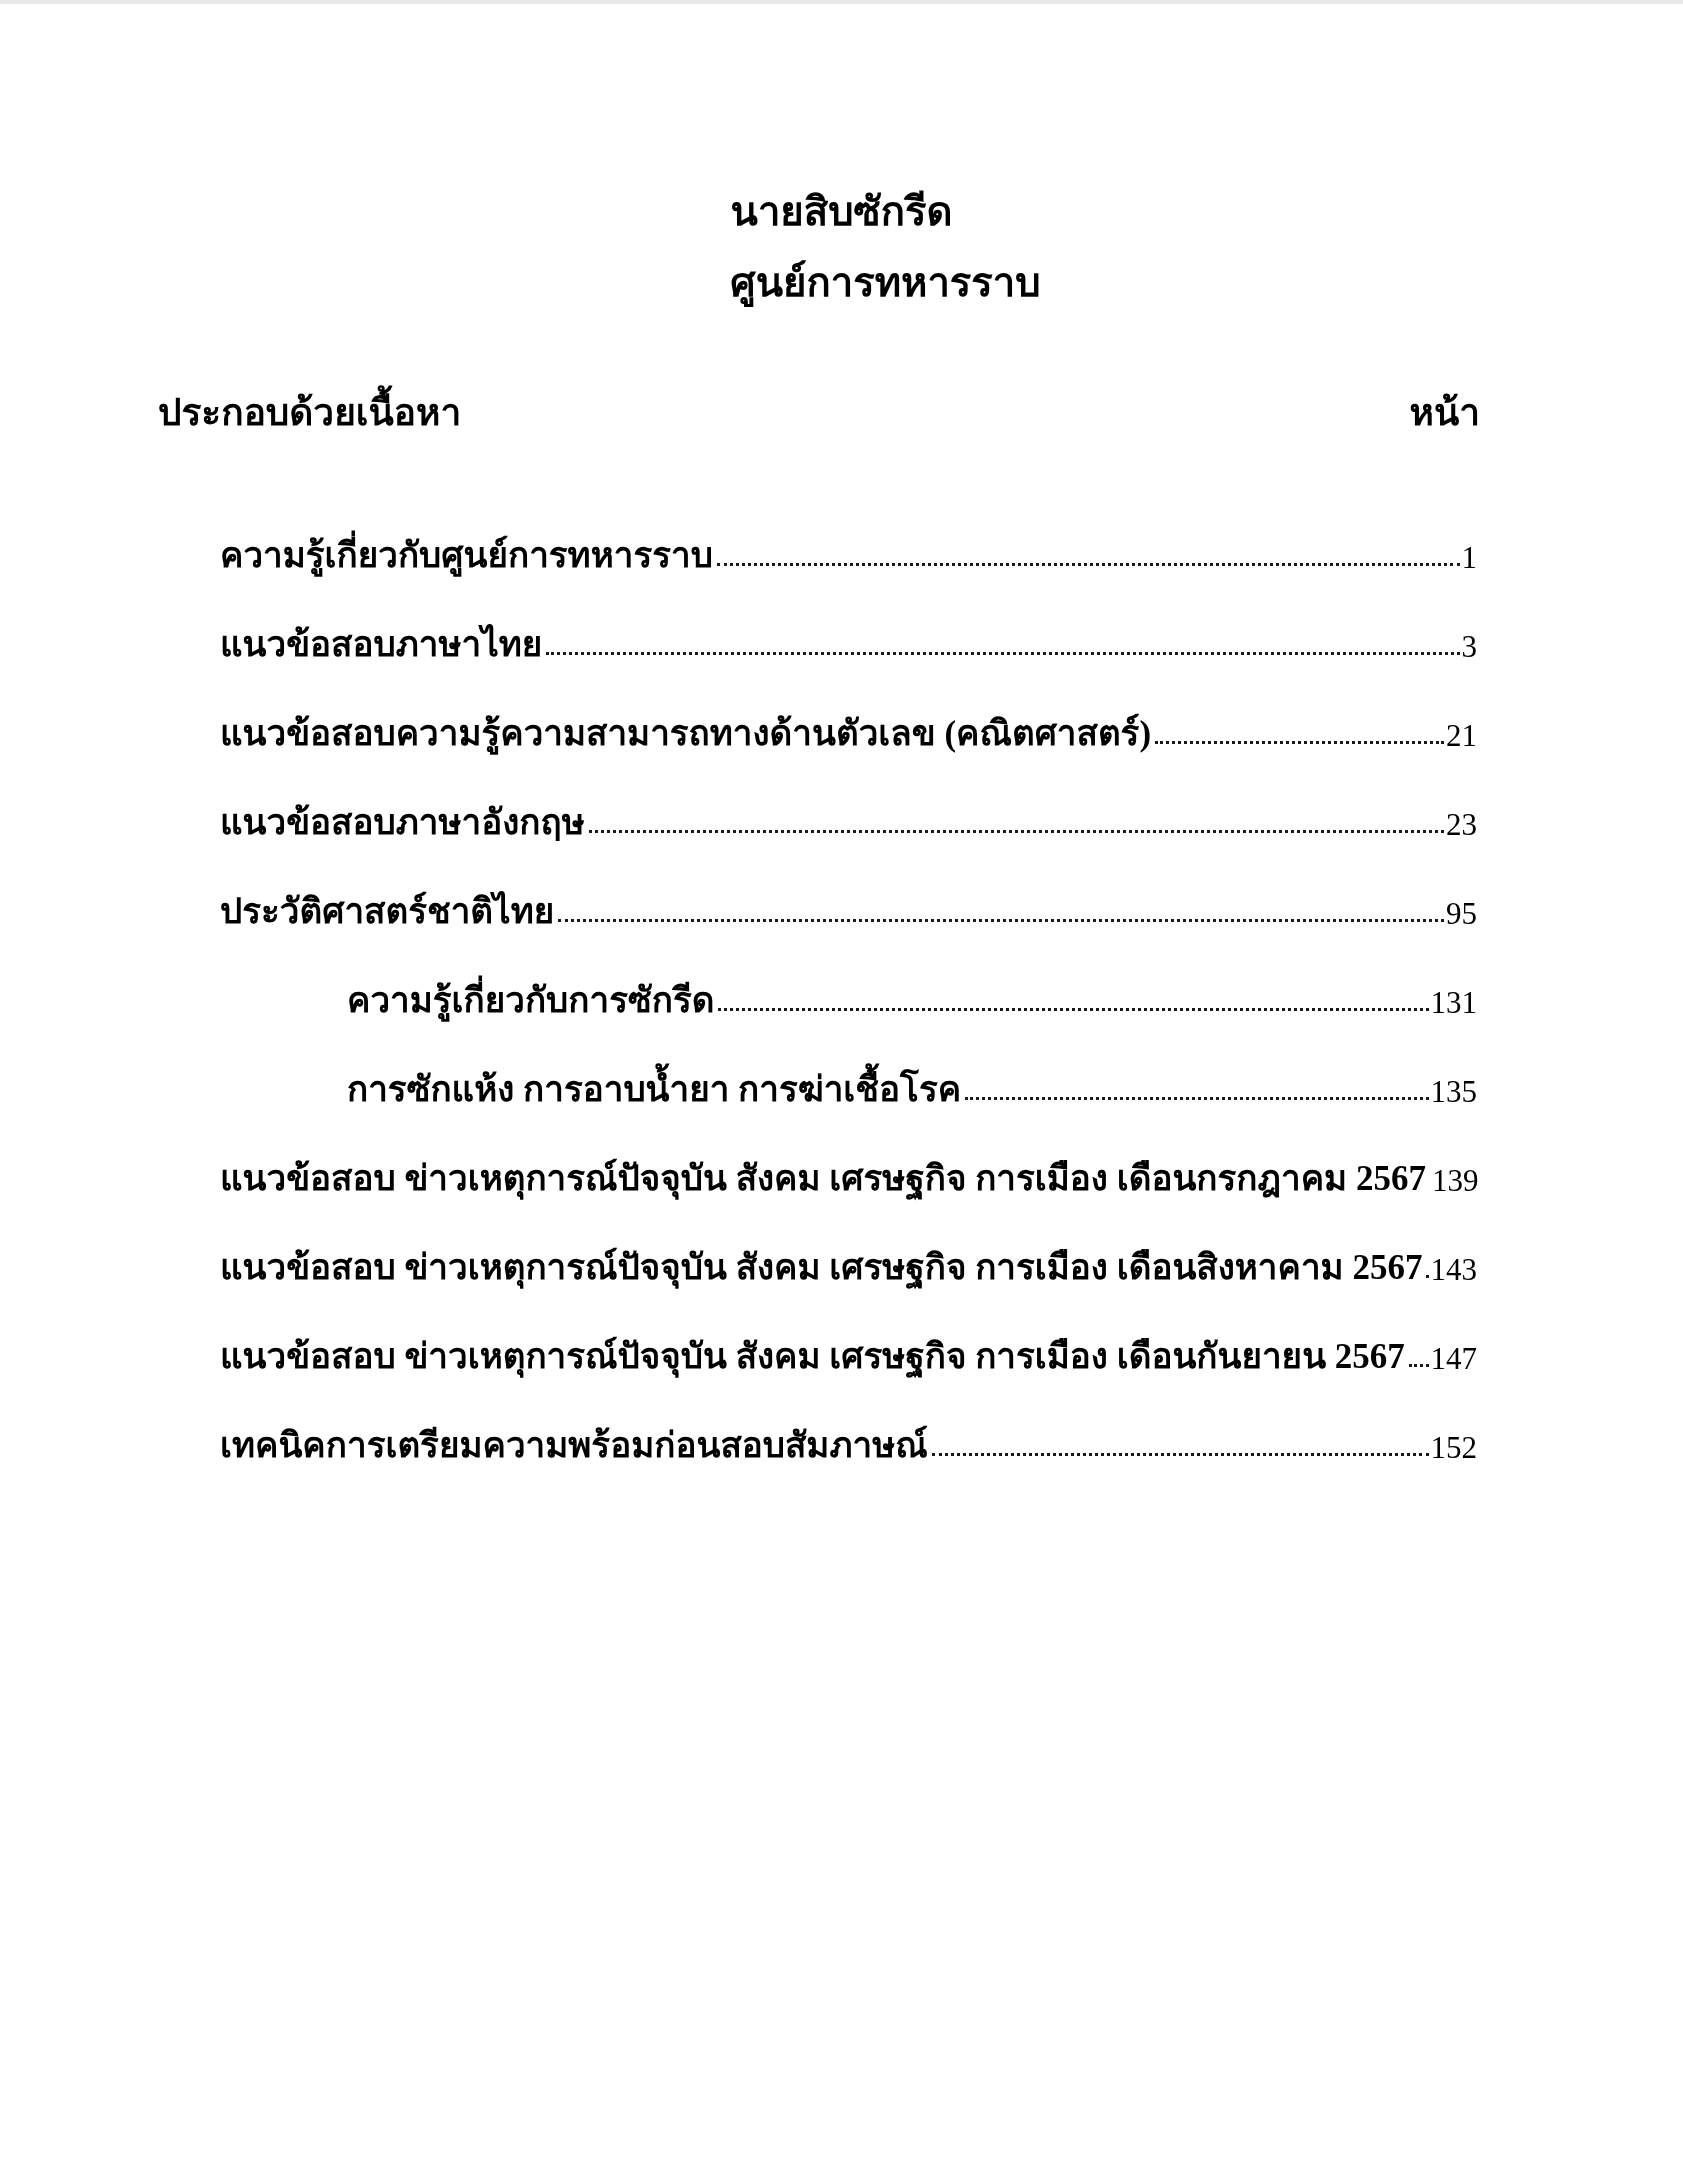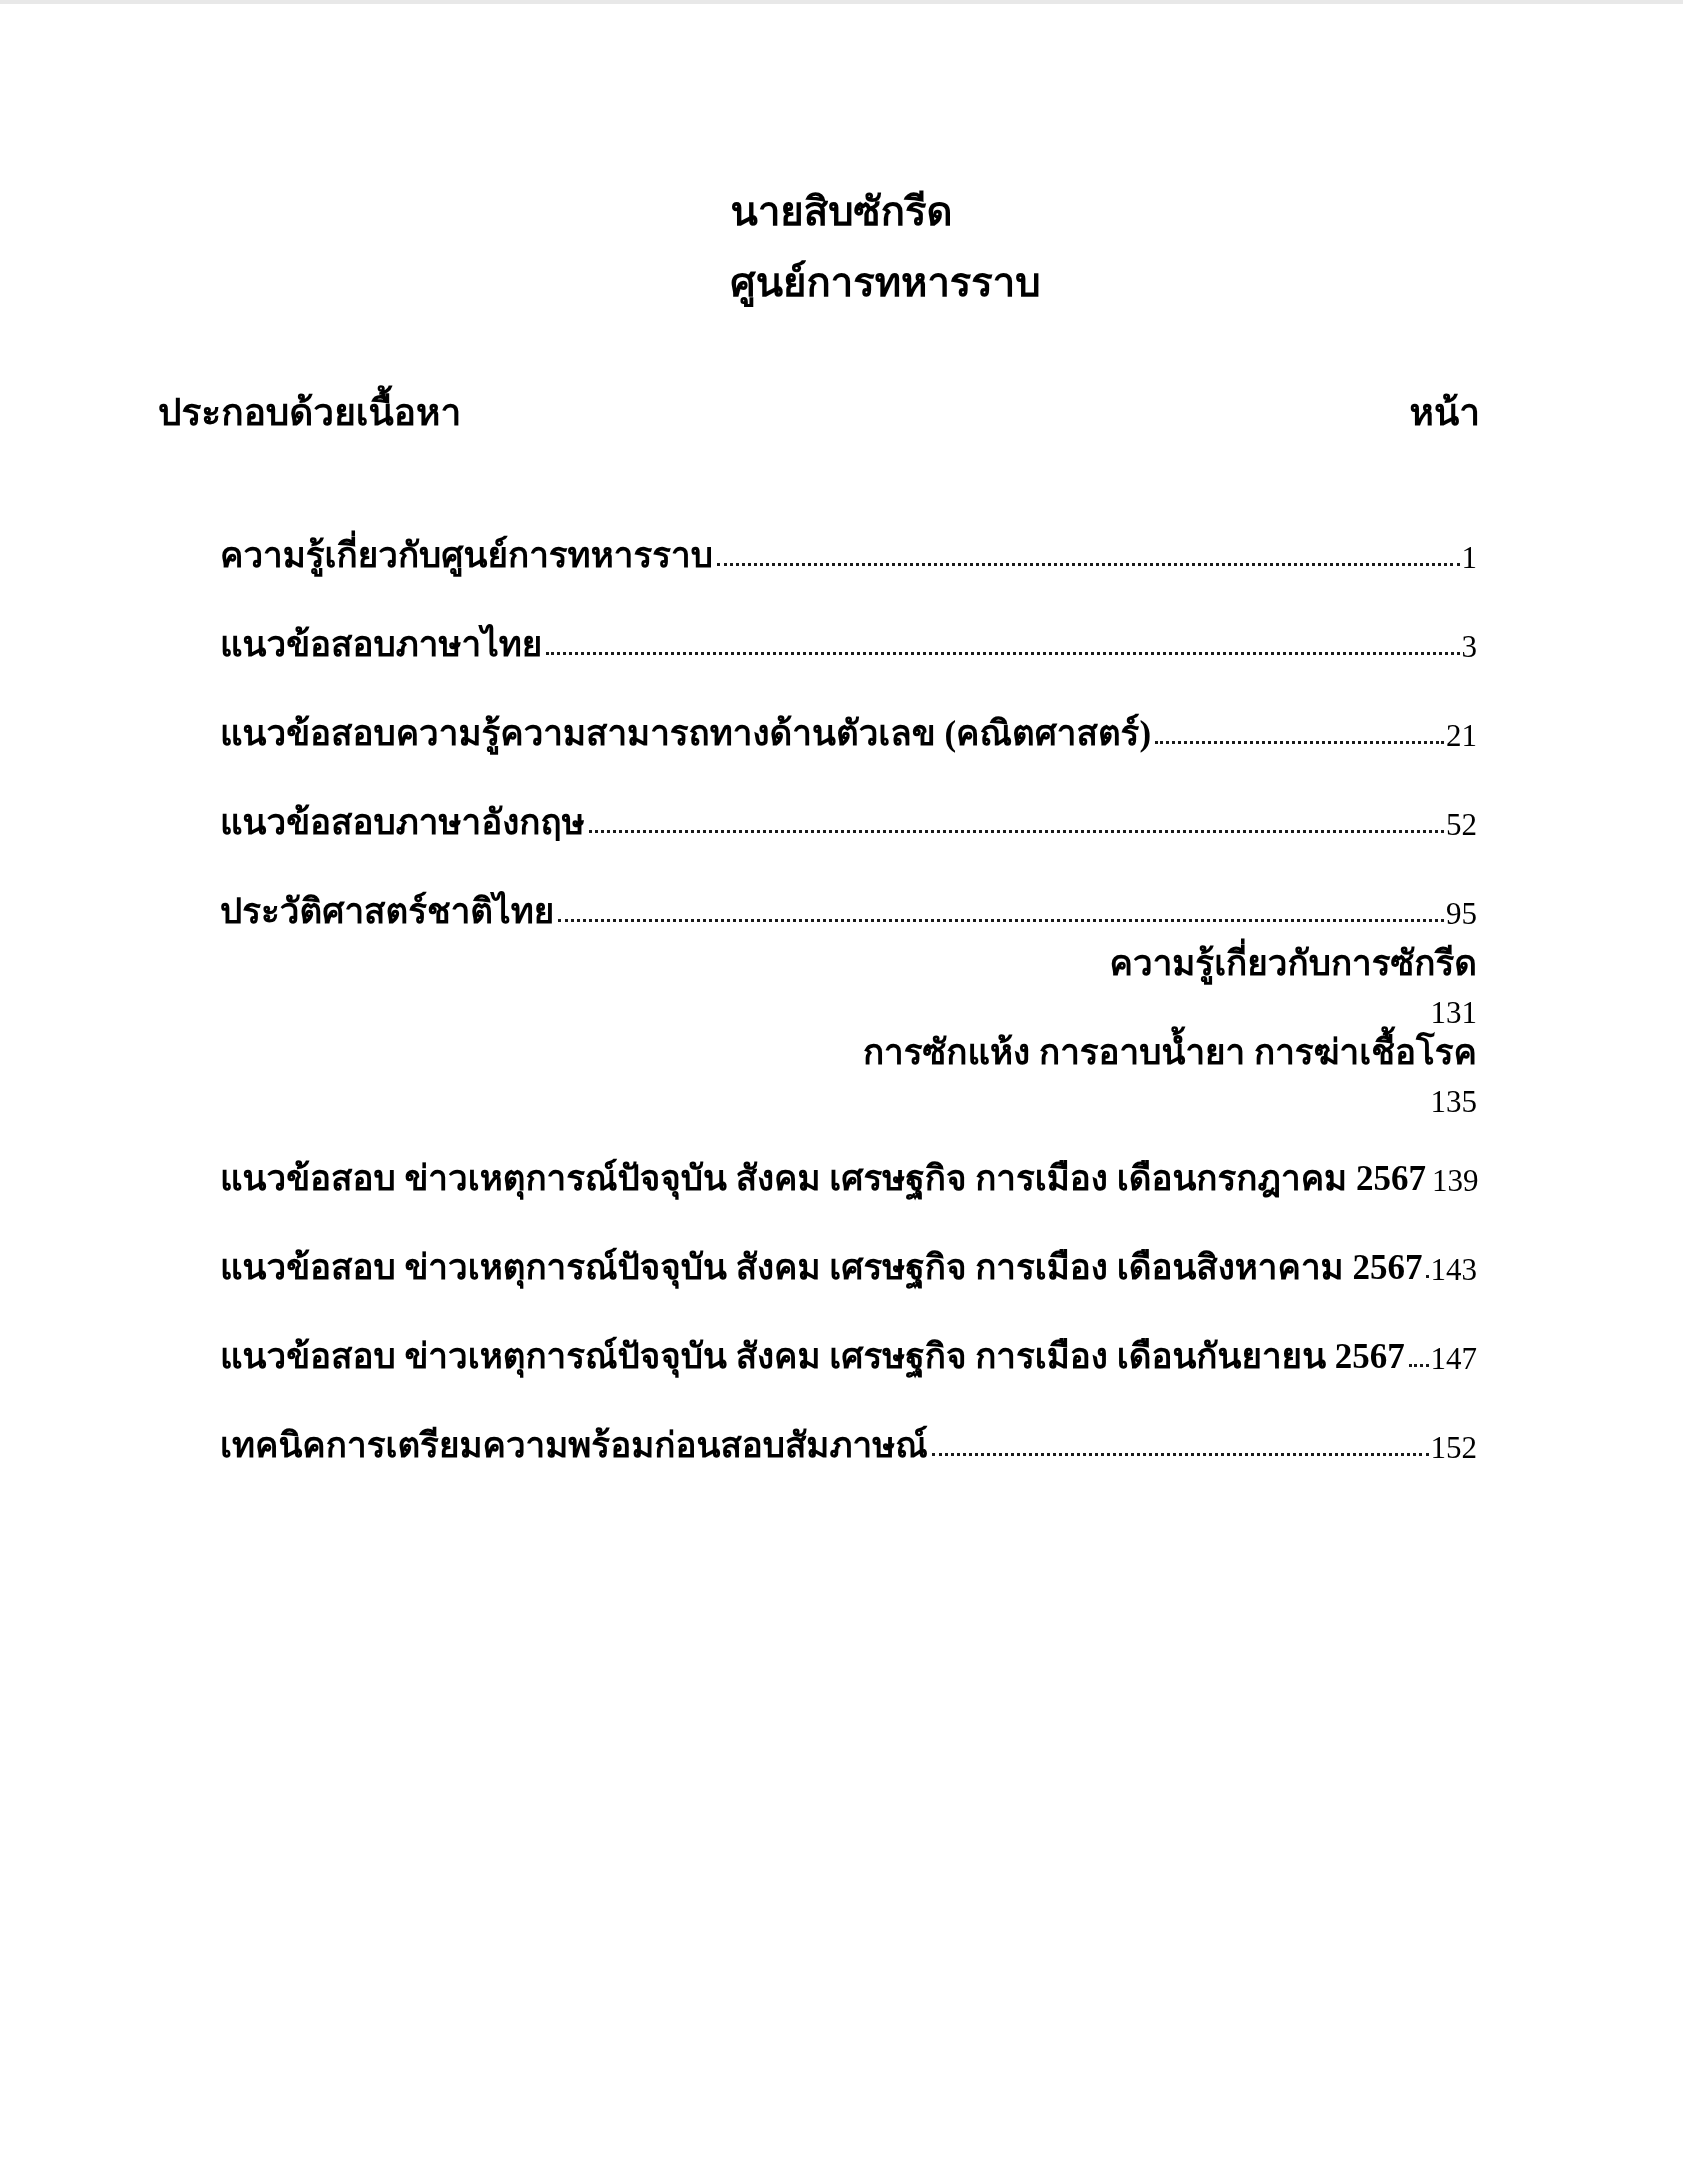--- a/index.html
+++ b/index.html
@@ -57,21 +57,20 @@
   }
   .toc-row {
     display: flex;
     align-items: flex-end;
     height: 89px;
     box-sizing: border-box;
     padding-bottom: 14px;
   }
   .toc-row.level-1 {
     padding-left: 127px;
-    flex-direction: column;
   }
   .toc-label {
     font-size: 35px;
     font-weight: bold;
     line-height: 1.1;
     white-space: nowrap;
   }
   .toc-dots {
     flex: 1 1 auto;
     border-bottom: 3px dotted #1a1a1a;
@@ -111,21 +110,21 @@
       <span class="toc-page">3</span>
     </div>
       <div class="toc-row">
       <span class="toc-label">แนวข้อสอบความรู้ความสามารถทางด้านตัวเลข (คณิตศาสตร์)</span>
       <span class="toc-dots"></span>
       <span class="toc-page">21</span>
     </div>
       <div class="toc-row">
       <span class="toc-label">แนวข้อสอบภาษาอังกฤษ</span>
       <span class="toc-dots"></span>
-      <span class="toc-page">52</span>
+      <span class="toc-page">23</span>
     </div>
       <div class="toc-row">
       <span class="toc-label">ประวัติศาสตร์ชาติไทย</span>
       <span class="toc-dots"></span>
       <span class="toc-page">95</span>
     </div>
       <div class="toc-row level-1">
       <span class="toc-label">ความรู้เกี่ยวกับการซักรีด</span>
       <span class="toc-dots"></span>
       <span class="toc-page">131</span>

